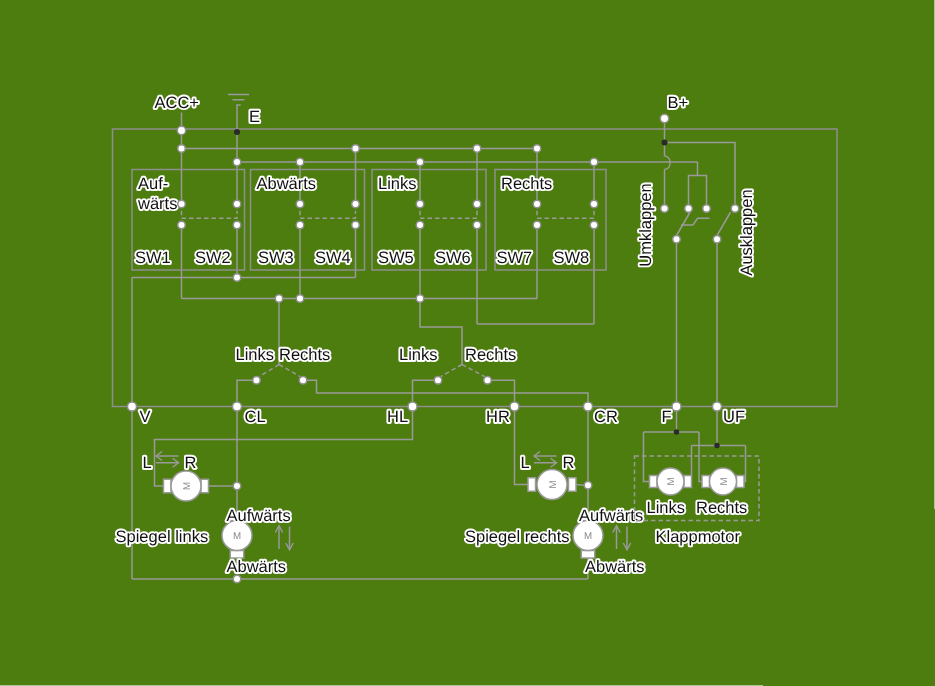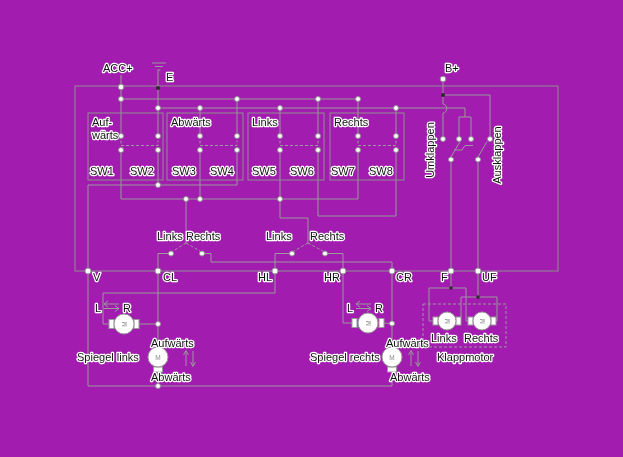--- a/index.html
+++ b/index.html
@@ -1,16 +1,16 @@
 <!DOCTYPE html>
 <html><head>
 <meta charset="utf-8">
 <style>
   html,body{margin:0;padding:0;background:#ffffff;}
-  .stage{position:relative;width:623px;height:457px;background:#a21caf;overflow:hidden;
+  .stage{position:relative;width:623px;height:457px;background:#4d7c0f;overflow:hidden;
          font-family:"Liberation Sans", sans-serif;}
   svg text{font-family:"Liberation Sans", sans-serif;font-size:11px;fill:#111;
            paint-order:stroke;stroke:#fff;stroke-width:2.5px;stroke-linejoin:round;}
   svg text.vert{font-size:11px;}
   svg text.mot{font-size:6.5px;fill:#8a8a8a;stroke-width:0;}
   .wire{stroke:#9a9a9a;stroke-width:1;fill:none;}
   .boxline{stroke:#8f8f8f;stroke-width:1;fill:none;}
   .dash{stroke:#9a9a9a;stroke-width:1;fill:none;stroke-dasharray:3,2;}
   .node{fill:#fff;stroke:#8f8f8f;stroke-width:1;}
   .dot{fill:#2a2a2a;stroke:none;}

